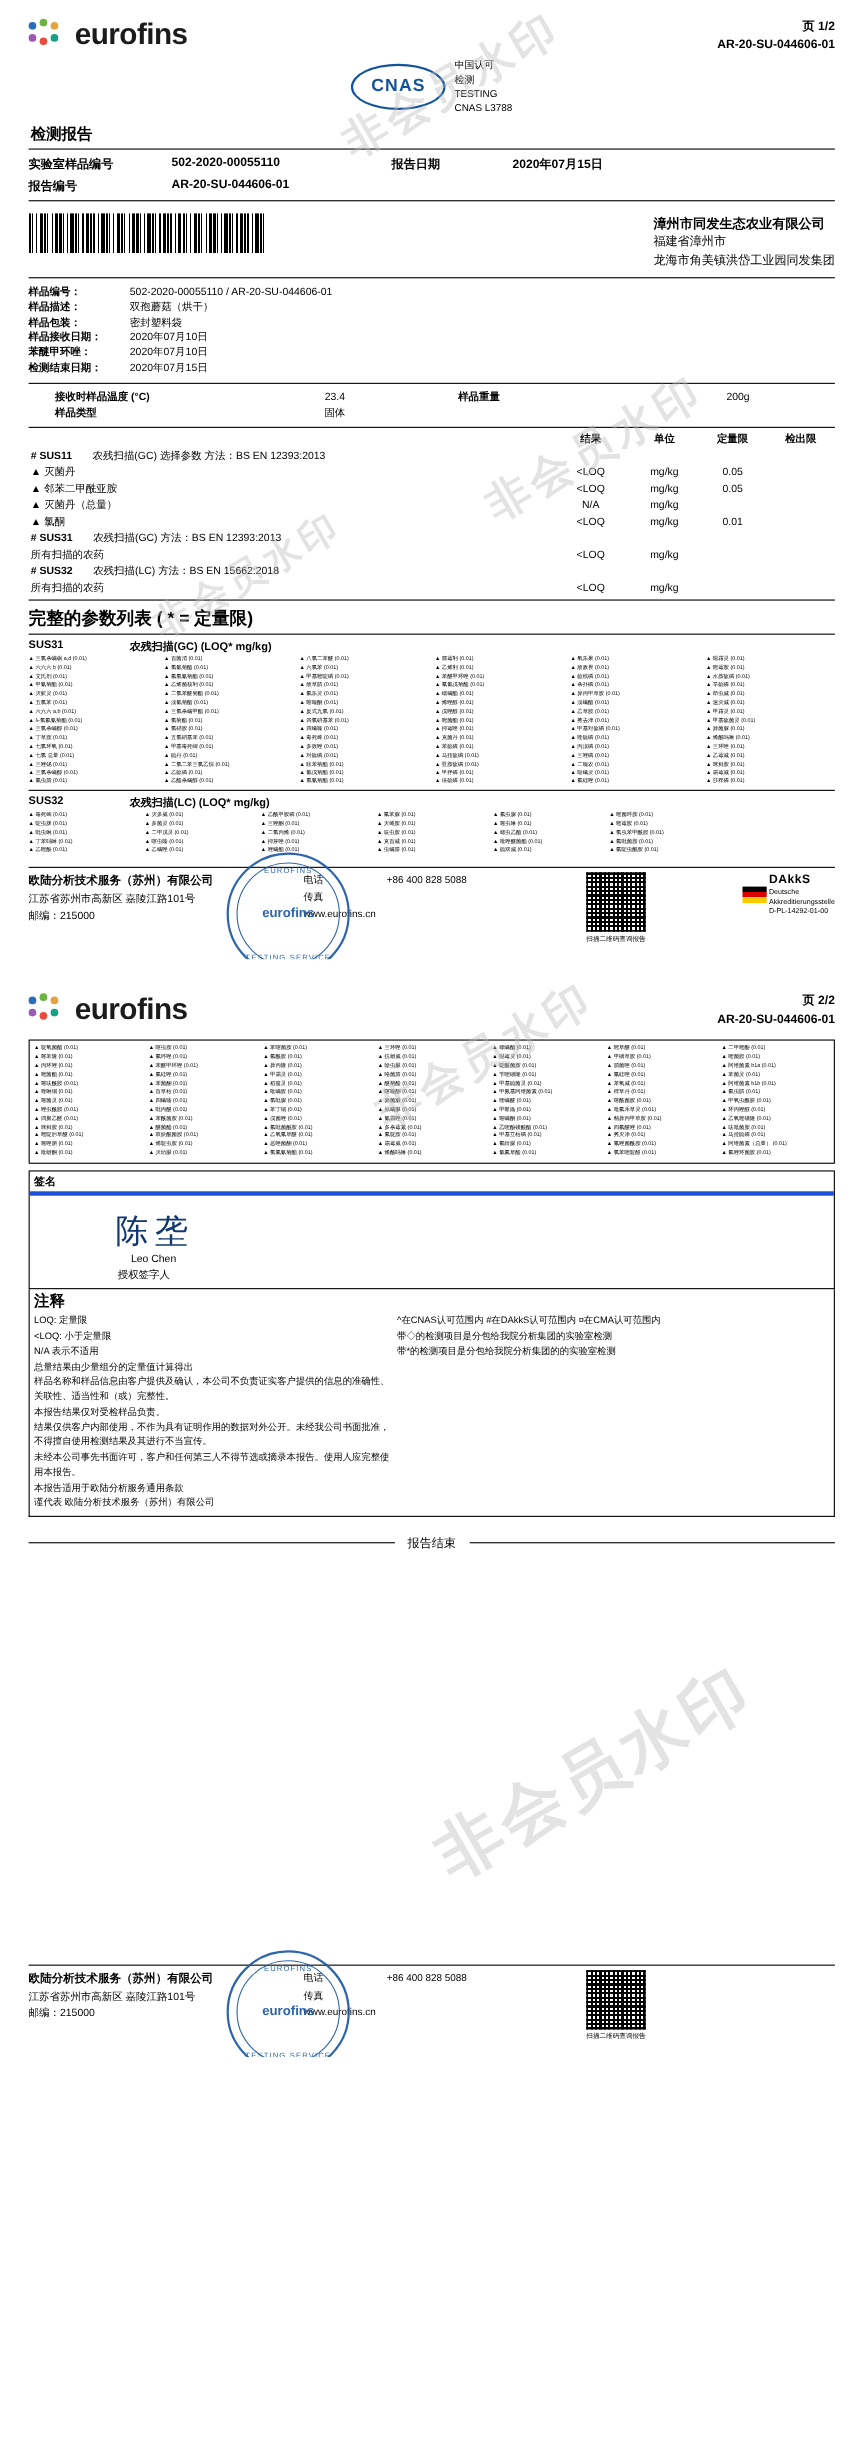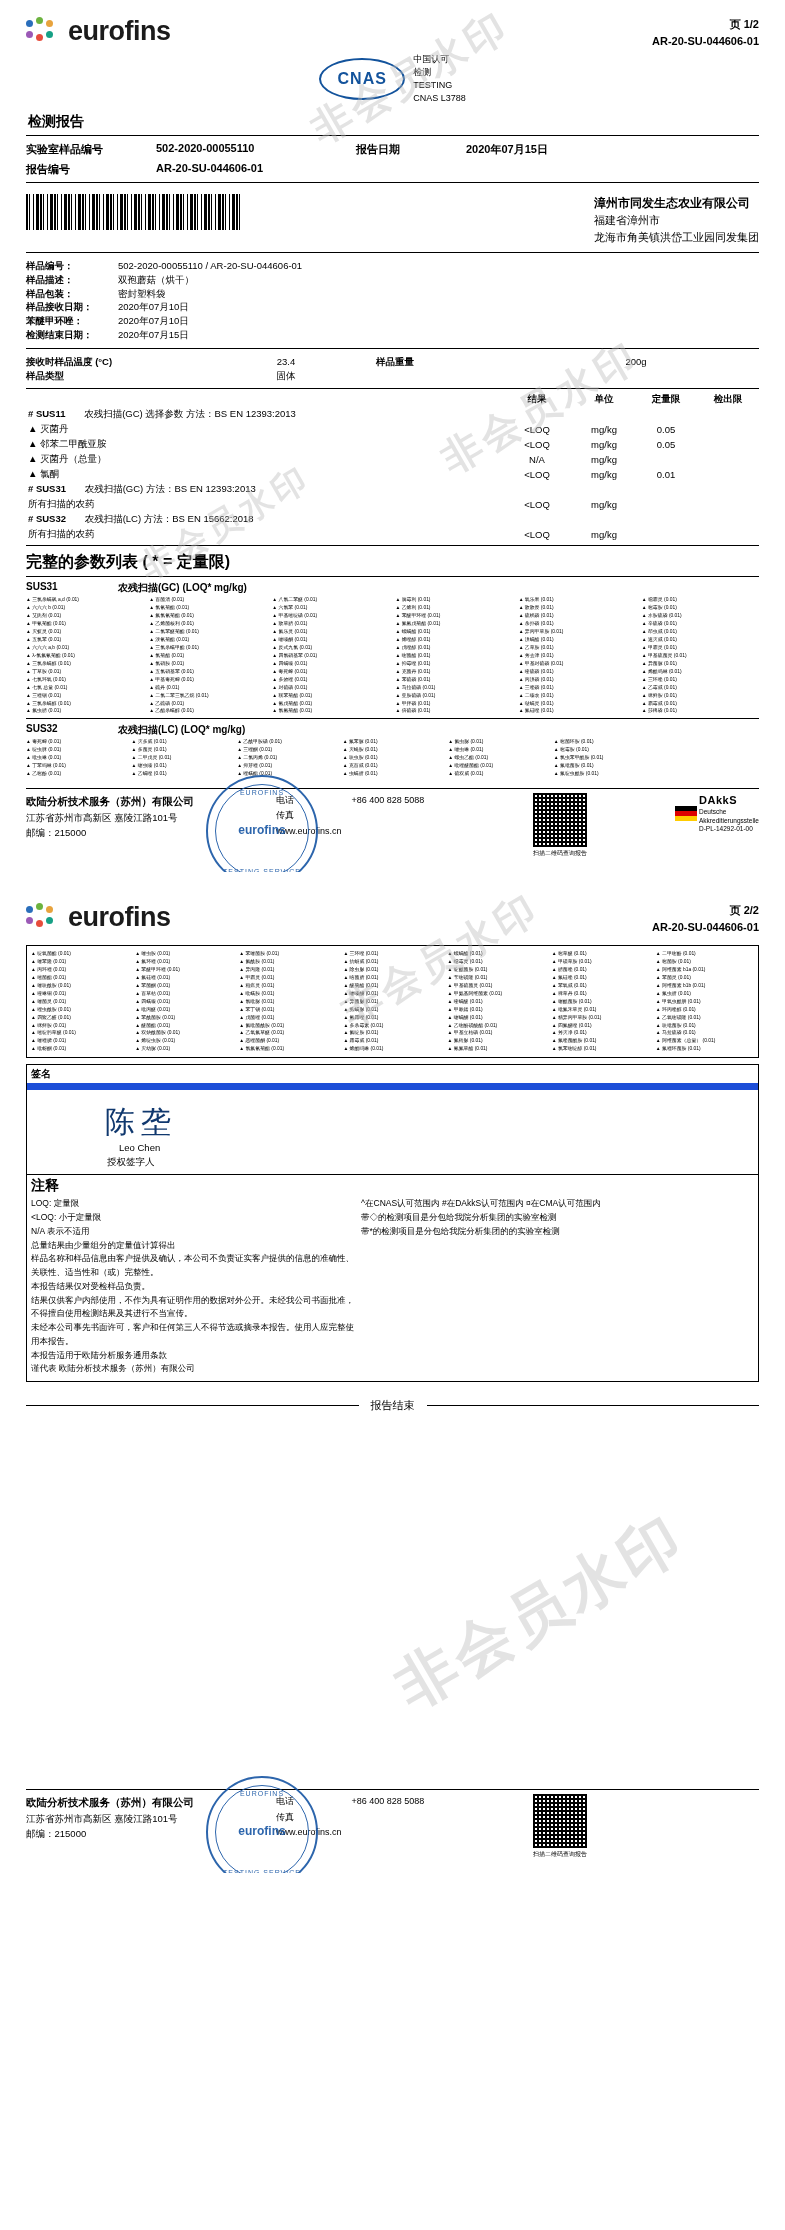--- a/index.html
+++ b/index.html
@@ -73,21 +73,21 @@
       #000 0 2px, #fff 2px 3px, #000 3px 4px, #fff 4px 7px,
       #000 7px 8px, #fff 8px 10px, #000 10px 13px, #fff 13px 14px);
   }
   .addr { font-size: 11px; text-align: left; line-height: 1.5; }
   .addr .bold { font-weight: bold; font-size: 12px; }
   
   .sinfo { font-size: 9.5px; line-height: 1.45; padding: 3px 0; }
   .sinfo .row { display: flex; }
   .sinfo .k { width: 92px; font-weight: bold; }
   .sinfo .v { flex: 1; }
-  .sinfo .k2 { width: 170px; font-weight: bold; text-align: left; }
+  .sinfo .k2 { width: 170px; font-weight: bold; text-align: left; margin-left: 24px; }
   .sinfo .v2 { width: 180px; text-align: center; }
   
   table.res { width: 100%; border-collapse: collapse; font-size: 9.5px; }
   table.res th, table.res td { padding: 1px 2px; }
   table.res th { font-weight: bold; text-align: center; }
   .res .c-name { text-align: left; padding-left: 2px; }
   .res .c-val { text-align: center; width: 72px; }
   .res .c-unit { text-align: center; width: 62px; }
   .res .c-loq { text-align: center; width: 62px; }
   .res .c-det { text-align: center; width: 62px; }
@@ -151,21 +151,21 @@
   
   .wm {
     position: absolute; font-size: 40px; color: #bdbdbd; opacity: .42;
     font-weight: bold; transform: rotate(-30deg); white-space: nowrap;
     pointer-events: none; letter-spacing: 4px;
   }
   
   .sig-box { border: 1px solid #000; margin-top: 6px; }
   .sig-label {
     font-size: 10px; font-weight: bold; padding: 2px 4px;
-    border-bottom: 7px solid #1d4ed8;
+    border-bottom: 4px solid #1d4ed8;
   }
   .sig-body { height: 84px; position: relative; }
   .sig-hand {
     position: absolute; left: 78px; top: 12px; font-size: 30px;
     color: #10386e; font-family: "DejaVu Serif", serif; letter-spacing: 6px;
   }
   .sig-name {
     position: absolute; left: 92px; top: 52px; font-size: 9.5px;
   }
   .sig-role {

